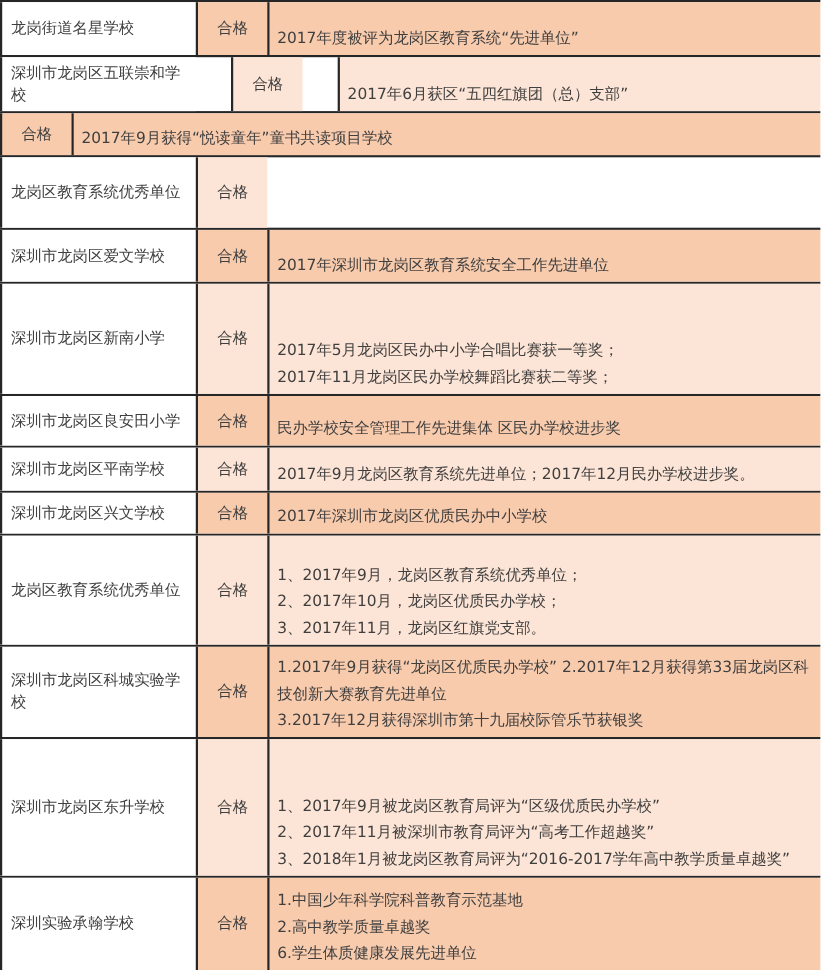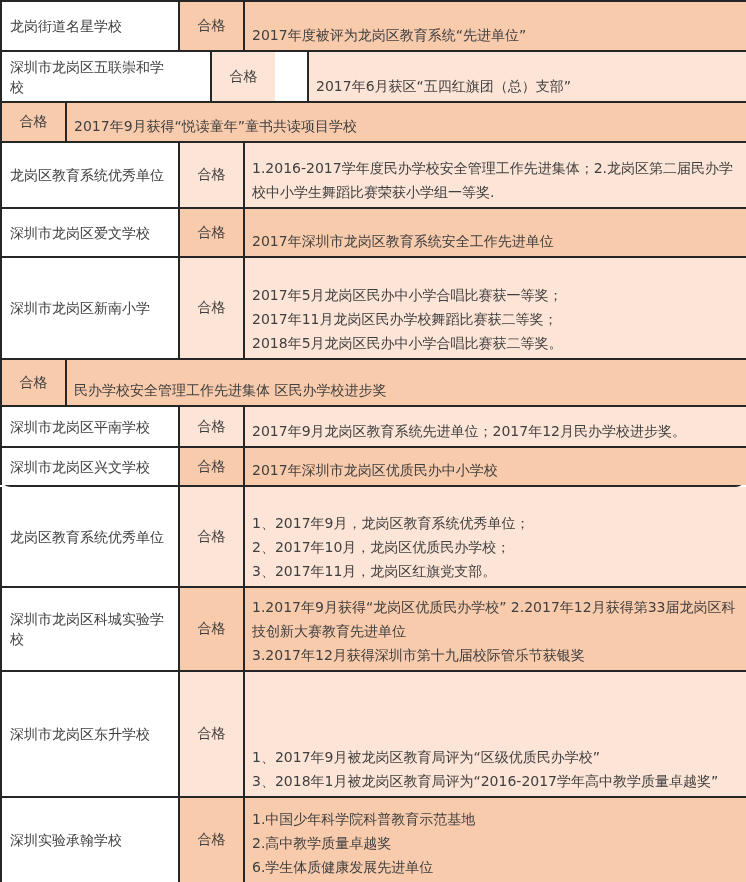--- a/index.html
+++ b/index.html
@@ -85,54 +85,51 @@
     </div>
     <div class="row shade-a" style="height: 40px;">
       <div class="cell c2">合格</div>
       <div class="cell c3">
         <div class="ach-line">2017年9月获得“悦读童年”童书共读项目学校</div>
       </div>
     </div>
     <div class="row shade-b" style="height: 66px;">
       <div class="cell c1">龙岗区教育系统优秀单位</div>
       <div class="cell c2">合格</div>
-      <div class="cell c3">
-        <div class="ach-line">1.2016-2017学年度民办学校安全管理工作先进集体；2.龙岗区第二届民办学校中小学生舞蹈比赛荣获小学组一等奖.</div>
-      </div>
     </div>
     <div class="row shade-a" style="height: 49px;">
       <div class="cell c1">深圳市龙岗区爱文学校</div>
       <div class="cell c2">合格</div>
       <div class="cell c3">
         <div class="ach-line">2017年深圳市龙岗区教育系统安全工作先进单位</div>
       </div>
     </div>
     <div class="row shade-b" style="height: 102px;">
       <div class="cell c1">深圳市龙岗区新南小学</div>
       <div class="cell c2">合格</div>
       <div class="cell c3">
         <div class="ach-line">2017年5月龙岗区民办中小学合唱比赛获一等奖；</div>
         <div class="ach-line">2017年11月龙岗区民办学校舞蹈比赛获二等奖；</div>
-        <div class="ach-line">2018年5月龙岗区民办中小学合唱比赛获二等奖。</div>
       </div>
     </div>
     <div class="row shade-a" style="height: 47px;">
+      <div class="cell c1">深圳市龙岗区良安田小学</div>
       <div class="cell c2">合格</div>
       <div class="cell c3">
         <div class="ach-line">民办学校安全管理工作先进集体 区民办学校进步奖</div>
       </div>
     </div>
     <div class="row shade-b" style="height: 41px;">
       <div class="cell c1">深圳市龙岗区平南学校</div>
       <div class="cell c2">合格</div>
       <div class="cell c3">
         <div class="ach-line">2017年9月龙岗区教育系统先进单位；2017年12月民办学校进步奖。</div>
       </div>
     </div>
-    <div class="row shade-a" style="height: 39px; border-radius: 11px;">
+    <div class="row shade-a" style="height: 39px;">
       <div class="cell c1">深圳市龙岗区兴文学校</div>
       <div class="cell c2">合格</div>
       <div class="cell c3">
         <div class="ach-line">2017年深圳市龙岗区优质民办中小学校</div>
       </div>
     </div>
     <div class="row shade-b" style="height: 101px;">
       <div class="cell c1">龙岗区教育系统优秀单位</div>
       <div class="cell c2">合格</div>
       <div class="cell c3">
@@ -147,20 +144,21 @@
       <div class="cell c3">
         <div class="ach-line">1.2017年9月获得“龙岗区优质民办学校” 2.2017年12月获得第33届龙岗区科技创新大赛教育先进单位</div>
         <div class="ach-line">3.2017年12月获得深圳市第十九届校际管乐节获银奖</div>
       </div>
     </div>
     <div class="row shade-b" style="height: 126px;">
       <div class="cell c1">深圳市龙岗区东升学校</div>
       <div class="cell c2">合格</div>
       <div class="cell c3">
         <div class="ach-line">1、2017年9月被龙岗区教育局评为“区级优质民办学校”</div>
+        <div class="ach-line">2、2017年11月被深圳市教育局评为“高考工作超越奖”</div>
         <div class="ach-line">3、2018年1月被龙岗区教育局评为“2016-2017学年高中教学质量卓越奖”</div>
       </div>
     </div>
     <div class="row shade-a last" style="height: 84px;">
       <div class="cell c1">深圳实验承翰学校</div>
       <div class="cell c2">合格</div>
       <div class="cell c3">
         <div class="ach-line">1.中国少年科学院科普教育示范基地</div>
         <div class="ach-line">2.高中教学质量卓越奖</div>
         <div class="ach-line">6.学生体质健康发展先进单位</div>

